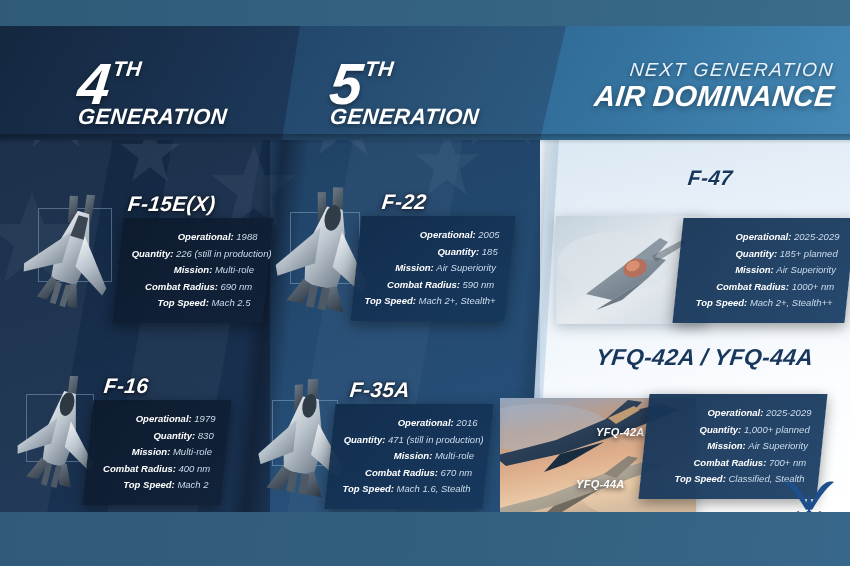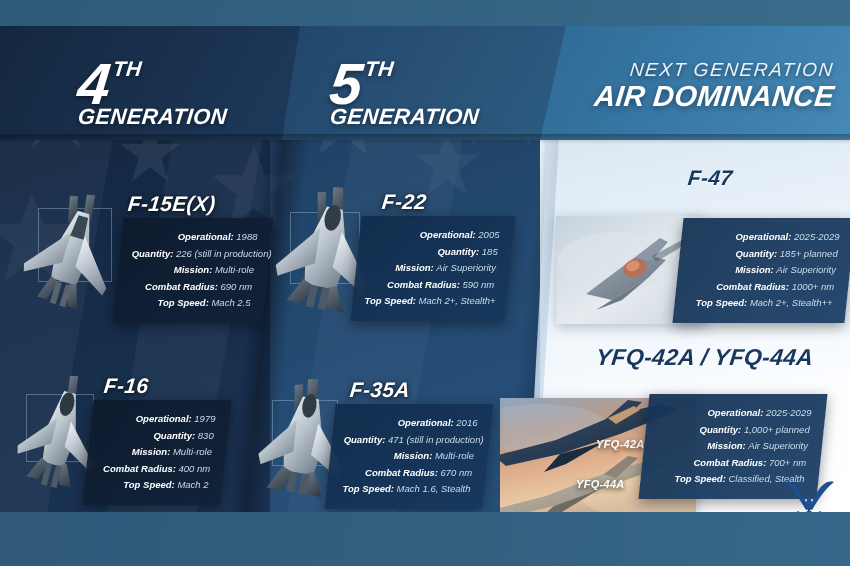--- a/index.html
+++ b/index.html
@@ -381,21 +381,21 @@
           <polygon fill="#1a2c40" points="60,56 44,74 66,66 104,44"></polygon>
         </g>
 
         <g>
           <polygon fill="url(#gDrone2)" points="-8,112 46,98 108,74 150,62 164,68 110,88 54,108 4,120"></polygon>
           <polygon fill="#8d8578" points="104,76 128,58 138,60 116,80"></polygon>
           <polygon fill="#6f6a5e" points="54,108 40,120 62,114 98,92"></polygon>
         </g>
       </svg>
     </div>
-    <div class="dronelabel" style="left:596px;top:412px;">YFQ-42A</div>
+    <div class="dronelabel" style="left:596px;top:400px;">YFQ-42A</div>
     <div class="dronelabel" style="left:576px;top:452px;">YFQ-44A</div>
     <div class="spec mid" style="left:644px;top:368px;width:152px;">
       <div class="row"><b>Operational:</b> <span>2025-2029</span></div>
       <div class="row"><b>Quantity:</b> <span>1,000+ planned</span></div>
       <div class="row"><b>Mission:</b> <span>Air Superiority</span></div>
       <div class="row"><b>Combat Radius:</b> <span>700+ nm</span></div>
       <div class="row"><b>Top Speed:</b> <span>Classified, Stealth</span></div>
     </div>
 
     <div id="usaf">

